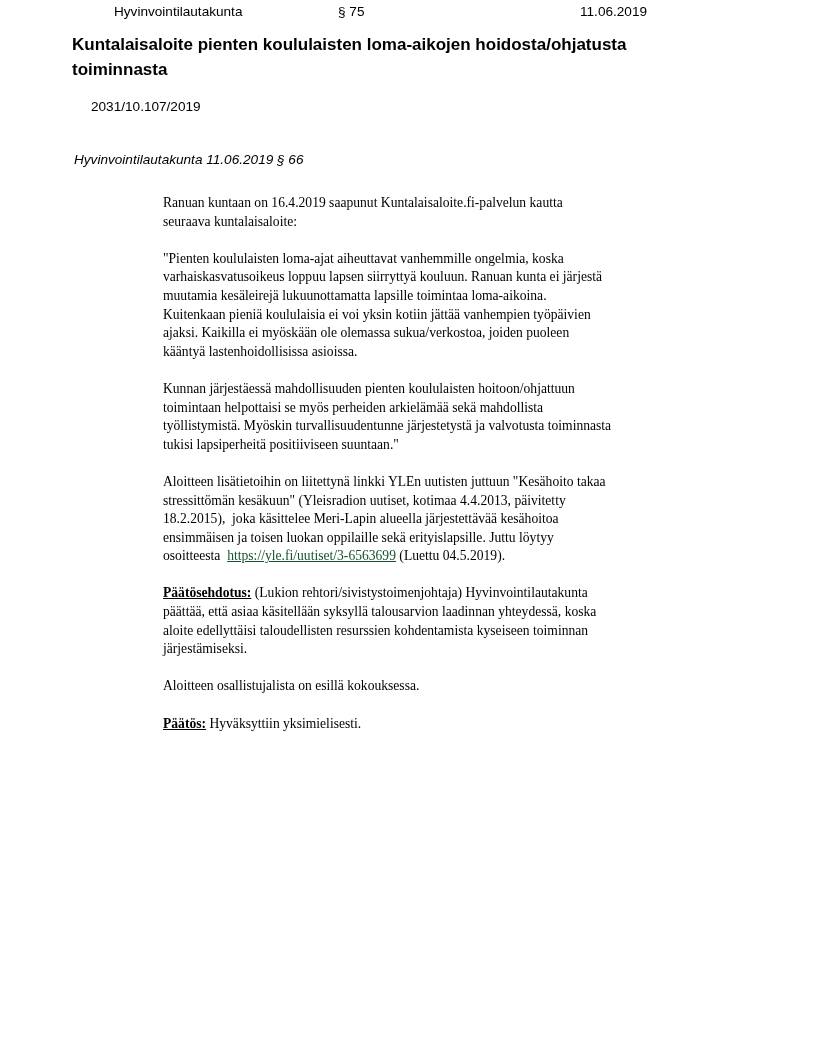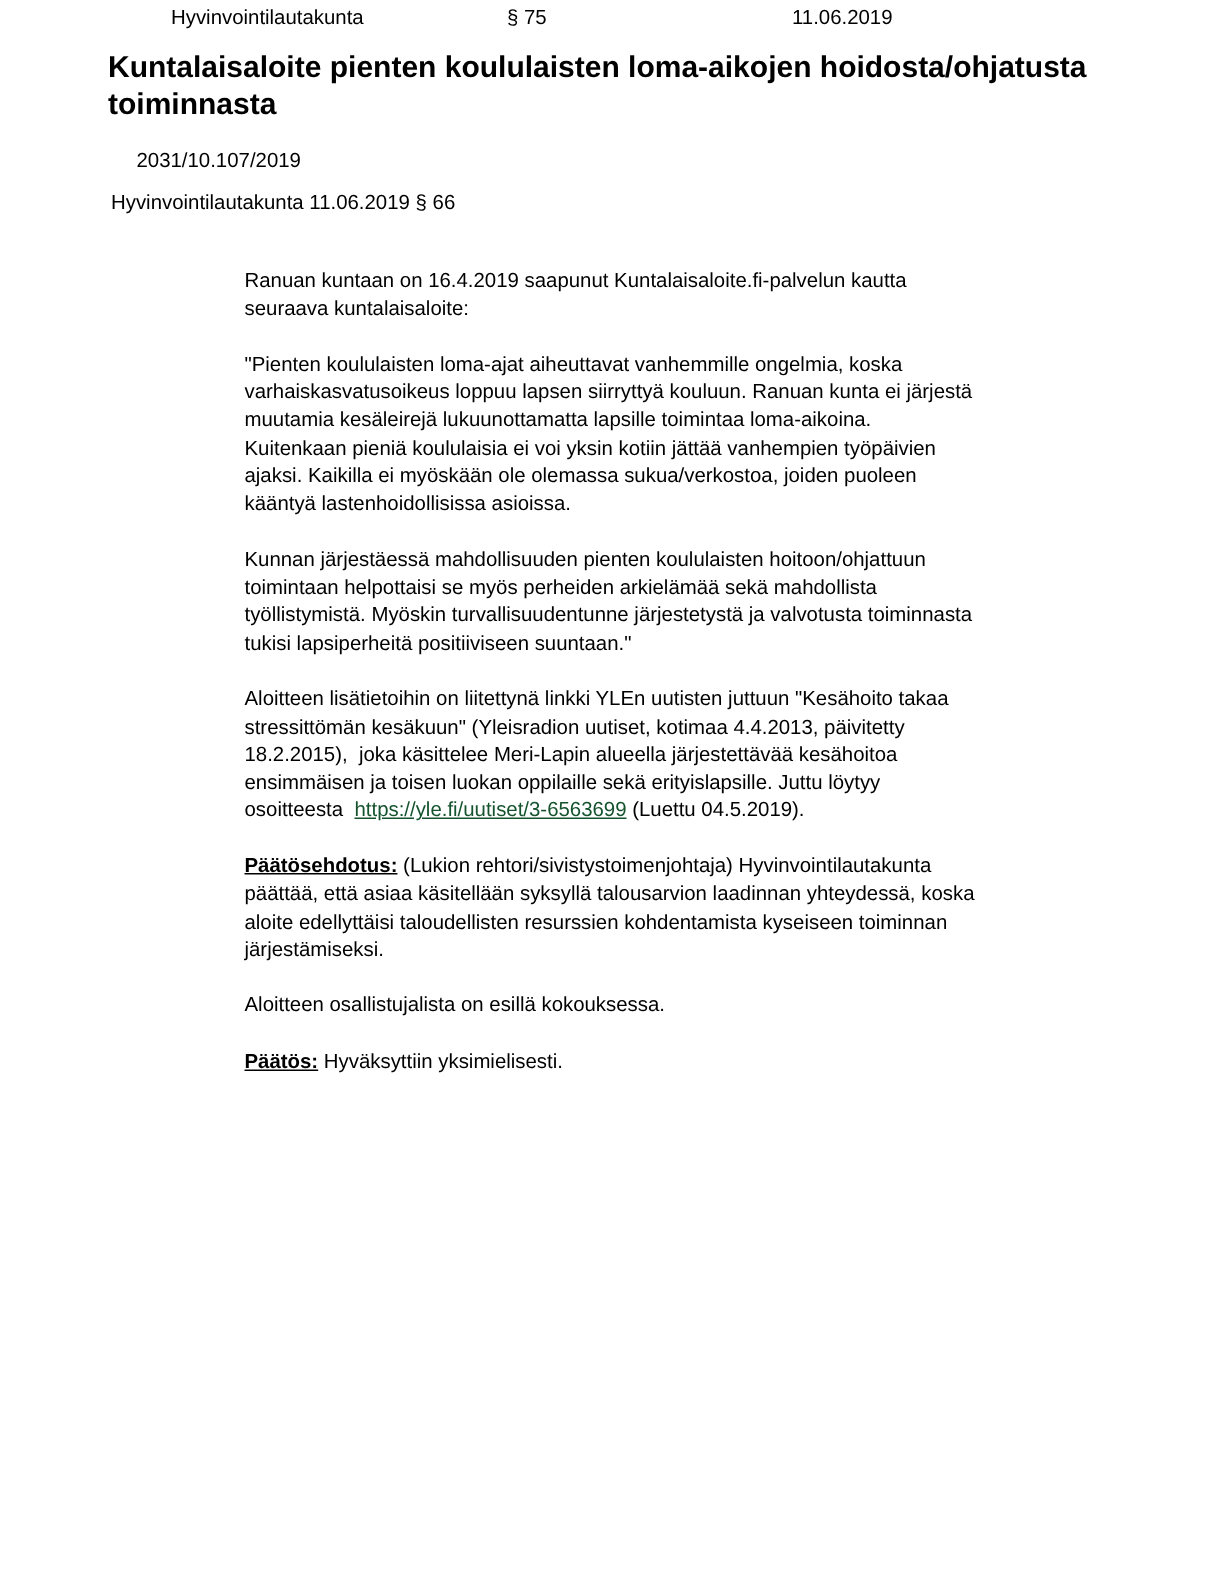--- a/index.html
+++ b/index.html
@@ -19,50 +19,52 @@
     overflow: hidden;
   }
   .doc-header span {
     position: absolute;
     top: 3px;
     white-space: pre;
     margin-left: 40px;
   }
   .h-committee { left: 74px; }
   .h-section   { left: 298px; }
-  .h-date      { left: 488px; }
+  .h-date      { left: 540px; }
   .doc-title {
     position: absolute;
     left: 72px;
     top: 33px;
     margin: 0;
     width: 690px;
-    font-size: 20px;
+    font-size: 17px;
     font-weight: bold;
     line-height: 24.5px;
     white-space: pre-wrap;
   }
   .case-number {
     position: absolute;
     left: 74px;
     top: 98px;
     white-space: pre;
     margin-left: 17px;
   }
   .subject-line {
     position: absolute;
     left: 74px;
-    top: 126px;
+    top: 151px;
     white-space: pre;
+    font-style: italic;
   }
   .body {
     position: absolute;
     left: 163px;
-    top: 178px;
+    top: 194px;
     width: 625px;
+    font-family: Liberation Serif, serif;
   }
   .body p {
     margin: 0 0 18.6px 0;
     white-space: pre-wrap;
   }
   .label {
     font-weight: bold;
     text-decoration: underline;
   }
   .ext-link {

